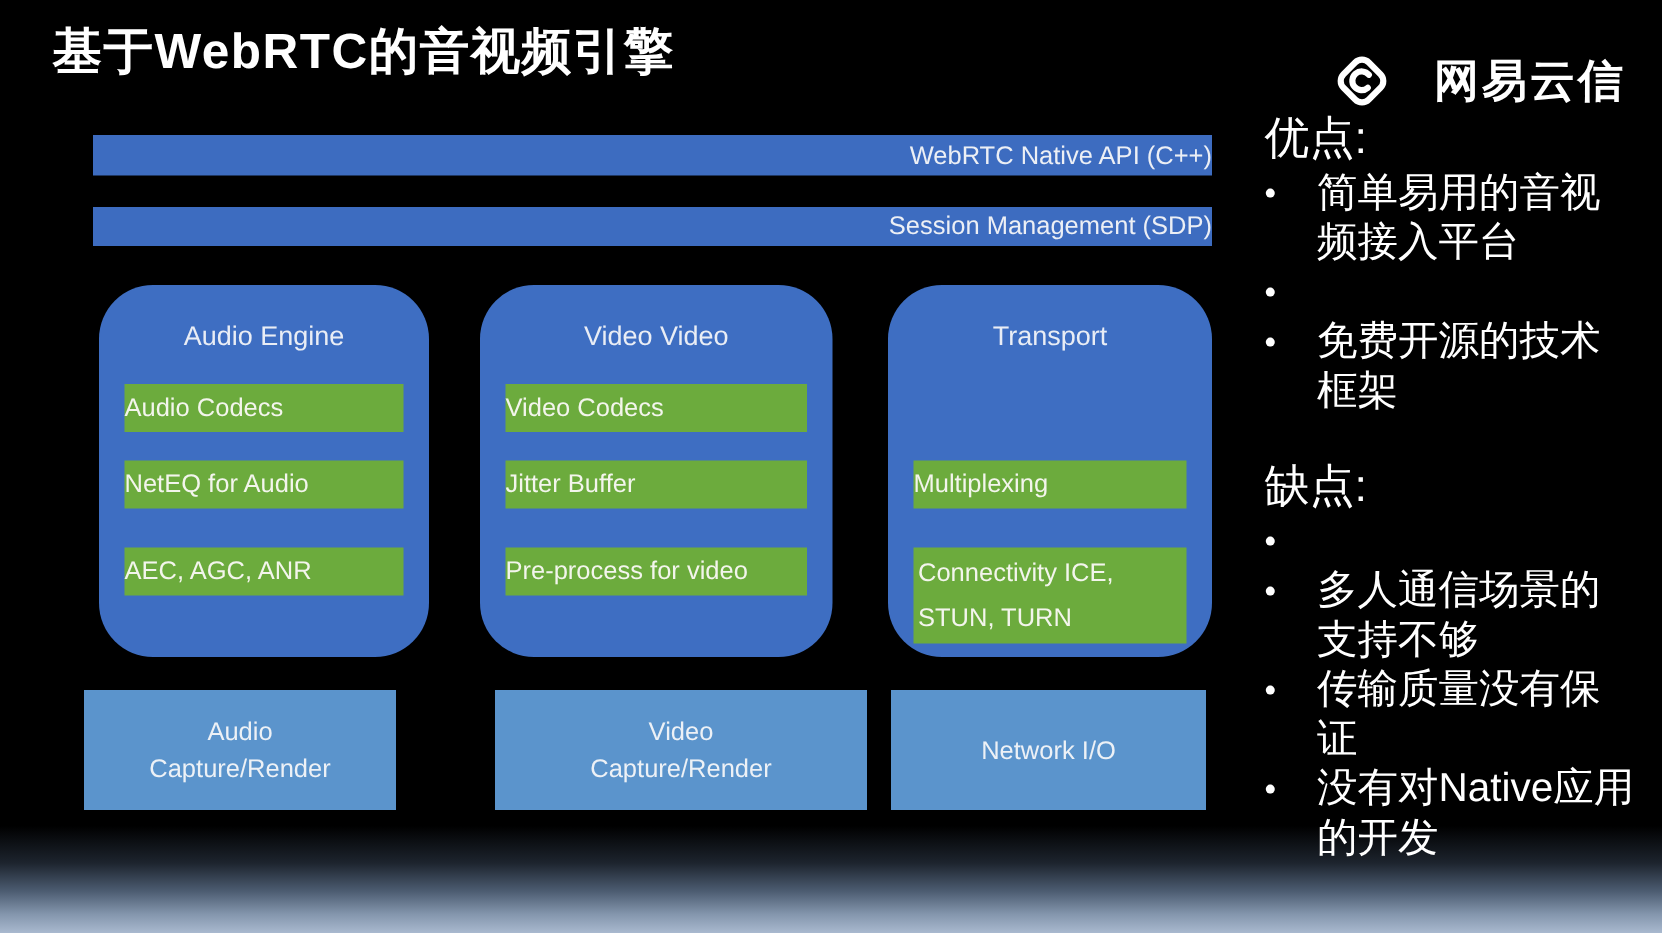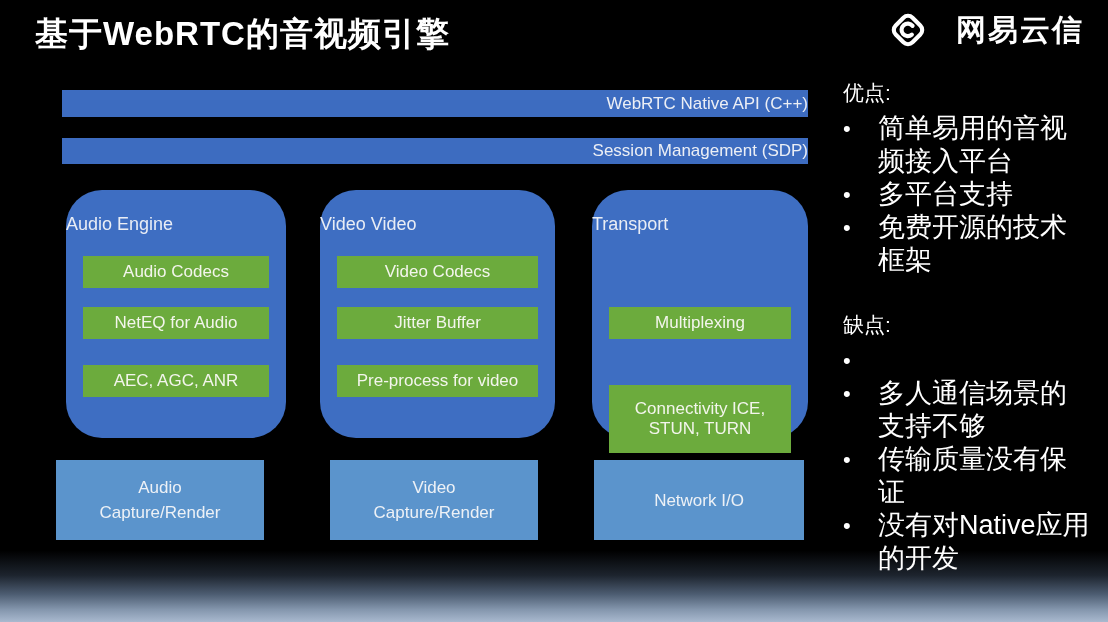--- a/index.html
+++ b/index.html
@@ -2,47 +2,47 @@
 <html><head>
 <meta charset="utf-8">
 <style>
   html,body{margin:0;padding:0;background:#000;}
   .slide{
     position:relative;width:1108px;height:622px;overflow:hidden;
     font-family:"Liberation Sans","DejaVu Sans",sans-serif;color:#fff;
     background:linear-gradient(180deg,#000 0%,#000 88.5%,#1d242e 92.5%,#4c5c71 95.5%,#8496ad 98%,#a9b9cf 100%);
   }
   .title{position:absolute;left:35px;top:12px;margin:0;font-size:33px;font-weight:bold;color:#fff;letter-spacing:1px;}
-  .logo{position:absolute;top:8px;right:24px;display:flex;align-items:center;gap:26px;}
+  .logo{position:absolute;top:32px;right:24px;display:flex;align-items:center;gap:26px;}
   .logo-text{font-size:30px;font-weight:bold;color:#fff;letter-spacing:2px;}
 
   .bar{position:absolute;left:62px;width:746px;background:#3d6cc0;color:#eceff5;font-size:17px;text-align:right;}
   .bar1{top:90px;height:27px;line-height:27px;}
   .bar2{top:138px;height:26px;line-height:26px;}
 
   .card{position:absolute;top:190px;height:248px;background:#3e6ec2;border-radius:36px;}
   .card1{left:66px;width:220px;}
   .card2{left:320px;width:235px;}
   .card3{left:592px;width:216px;}
-  .card-title{position:absolute;top:24px;left:0;right:0;font-size:18px;color:#e9edf5;}
-  .module{position:absolute;left:17px;right:17px;height:32px;line-height:32px;background:#6cab3d;color:#f3f5ec;font-size:17px;text-align:center;}
+  .card-title{position:absolute;top:24px;left:0;right:0;text-align:center;font-size:18px;color:#e9edf5;}
+  .module{position:absolute;left:17px;right:17px;height:32px;line-height:32px;background:#6cab3d;color:#f3f5ec;font-size:17px;}
   .m1{top:66px;}
   .m2{top:117px;}
   .m3{top:175px;}
-  .module.tall{height:auto;min-height:32px;line-height:20px;padding:14px 0;display:flex;align-items:center;justify-content:center;margin-top:20px;}
+  .module.tall{height:auto;min-height:32px;line-height:30px;padding:2px 0;display:flex;align-items:center;justify-content:center;}
   .module-text{display:inline-block;max-width:176px;}
 
   .bbox{position:absolute;top:460px;height:80px;background:#5b94cc;color:#edf1f6;font-size:17px;line-height:25px;display:flex;align-items:center;justify-content:center;text-align:center;}
   .bbox-text{display:inline-block;max-width:150px;}
   .b1{left:56px;width:208px;}
-  .b2{left:330px;width:208px;}
+  .b2{left:330px;width:248px;}
   .b3{left:594px;width:210px;}
 
   .panel{position:absolute;left:843px;top:76px;width:260px;font-size:27px;line-height:33px;color:#fff;}
-  .panel-heading{margin:0;font-size:21px;font-weight:normal;line-height:33px;}
+  .panel-heading{margin:0;font-size:30px;font-weight:normal;line-height:33px;}
   .cons .panel-heading{margin-top:31px;}
   .bullet-list{margin-top:3px;}
   .li{display:flex;align-items:flex-start;}
   .dot{flex:0 0 35px;width:35px;font-size:22px;line-height:33px;}
   .li-text{width:214px;}
 </style>
 </head>
 <body>
 
 <div class="slide">
@@ -102,21 +102,20 @@
 
     <section class="pros">
       <h2 class="panel-heading">优点:</h2>
       <div class="bullet-list">
         <div class="li">
           <span class="dot">•</span>
           <span class="li-text">简单易用的音视频接入平台</span>
         </div>
         <div class="li">
           <span class="dot">•</span>
-          <span class="li-text">多平台支持</span>
         </div>
         <div class="li">
           <span class="dot">•</span>
           <span class="li-text">免费开源的技术框架</span>
         </div>
       </div>
     </section>
 
     <section class="cons">
       <h2 class="panel-heading">缺点:</h2>

